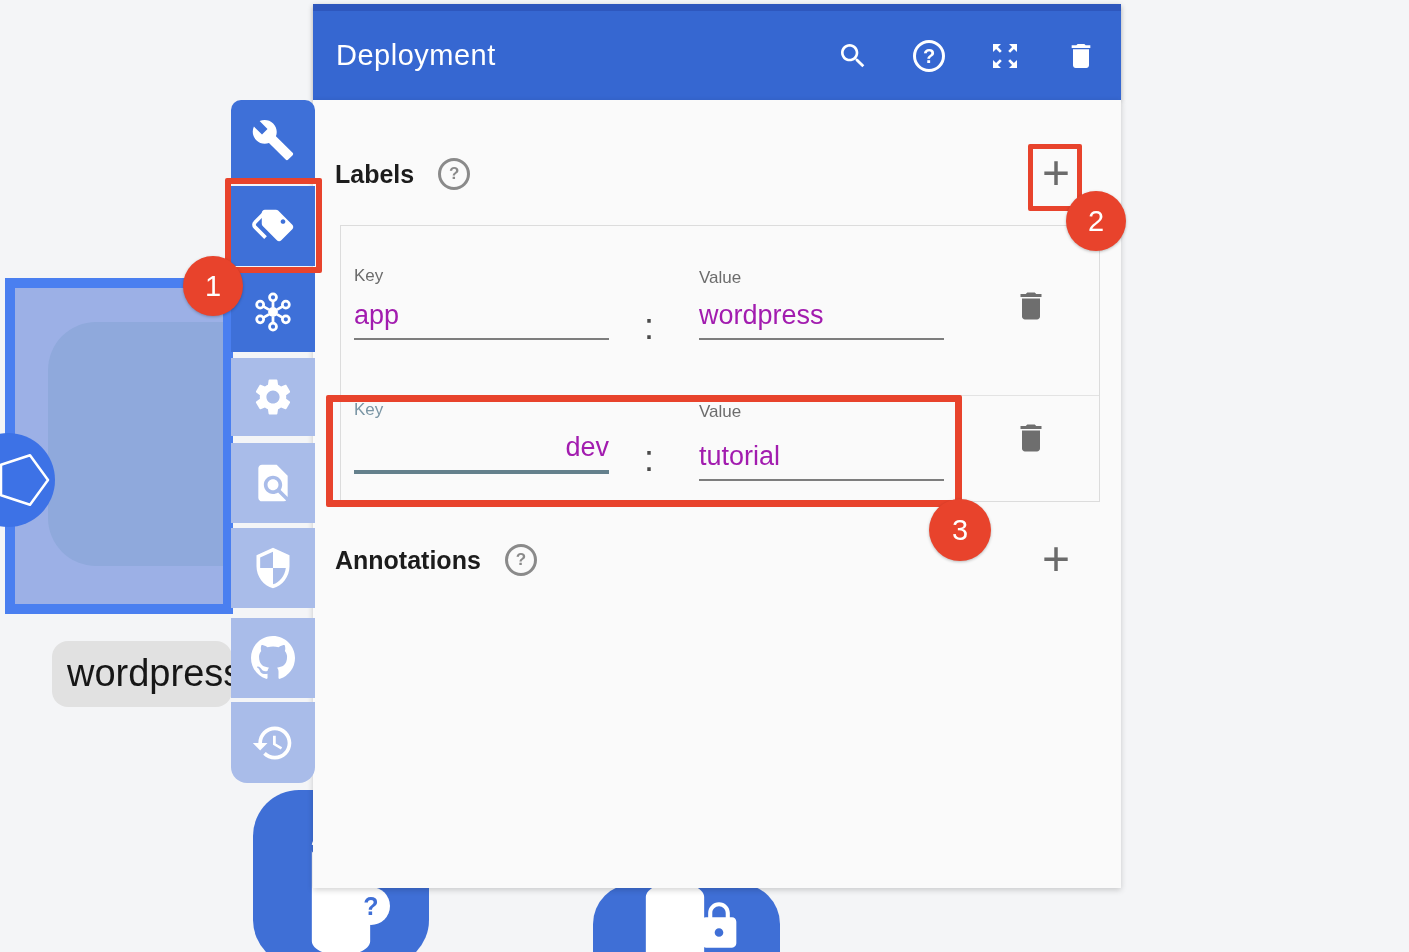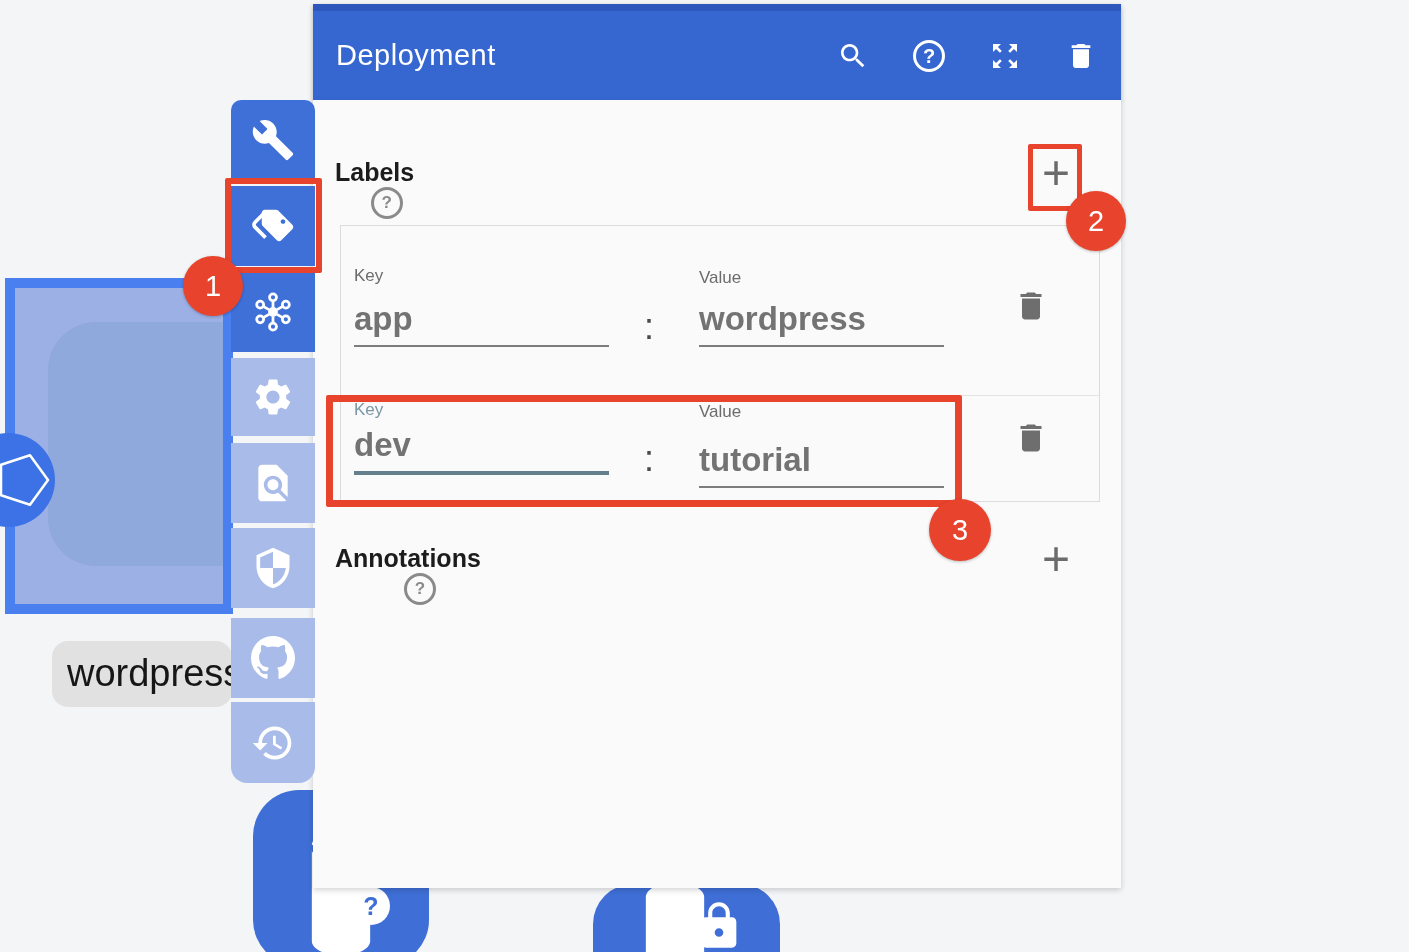--- a/index.html
+++ b/index.html
@@ -47,39 +47,39 @@
     background:#3667d1; border-top:7px solid #2e57bd;
     box-shadow:0 2px 5px rgba(0,0,0,.3); display:flex; align-items:center; }
   .panel-title { color:#fff; font-size:29px; margin-left:23px; letter-spacing:.5px; }
   .header-icons { margin-left:auto; margin-right:24px; display:flex; align-items:center; gap:44px; }
   .header-icons svg { width:32px; height:32px; display:block; }
   .hdr-help { width:32px; height:32px; border:3px solid #fff; border-radius:50%;
     color:#fff; font-weight:bold; font-size:20px; text-align:center; line-height:27px; }
 
   .panel-body { position:absolute; left:313px; top:100px; width:808px; height:788px; z-index:3;
     background:#fafafa; box-shadow:0 2px 6px rgba(0,0,0,.18); }
-  .section-head { position:absolute; left:22px; display:flex; align-items:center;flex-direction:column; }
+  .section-head { position:absolute; left:22px; display:flex; align-items:center; }
   .sec-labels { top:58px; }
   .sec-annot  { top:444px; }
   .sec-title { font-size:25px; font-weight:bold; color:#1c1c1c; }
   .sec-help { width:32px; height:32px; border:3px solid #8a8a8a; border-radius:50%;
     color:#8a8a8a; font-weight:bold; font-size:17px; text-align:center; line-height:26px;
     margin-left:24px; }
   .add-btn { position:absolute; width:46px; height:46px; color:#6b6b6b; font-size:48px;
     font-weight:300; text-align:center; line-height:42px; cursor:pointer; }
   .add-labels { left:720px; top:52px; }
   .add-annot  { left:720px; top:438px; }
 
   .rows-box { position:absolute; left:27px; top:125px; width:760px; height:277px;
     border:1px solid #dcdcdc; background:#fafafa; }
   .row-divider { position:absolute; left:0; right:0; top:169px; height:1px; background:#e3e3e3; }
   .fld-label { position:absolute; font-size:17px; color:#6c6c6c; }
   .fld-label.focused { color:#7b96a5; }
   .kv-input { position:absolute; background:transparent; border:none; outline:none;
-    font-family:inherit; font-size:33px; color:#737373; padding:0 0 7px 0;font-weight:bold; }
+    font-family:inherit; font-size:27px; color:#a21caf; padding:0 0 7px 0; }
   .kv-input.key   { left:13px;  width:255px; }
   .kv-input.value { left:358px; width:245px; }
   .u-normal { border-bottom:2px solid #7d7d7d; }
   .u-focus  { border-bottom:4px solid #64808c; }
   .colon { position:absolute; left:303px; font-size:36px; color:#4a4a4a; }
   .row-trash { position:absolute; left:672px; width:40px; height:40px; cursor:pointer; }
   .row-trash svg { width:36px; height:36px; }
 
   
   .red-box { position:absolute; border:6px solid #e8432c; z-index:6; border-radius:2px; }
@@ -221,21 +221,21 @@
     <input class="kv-input value u-normal" style="top: 74px;" value="wordpress">
     <div class="row-trash" style="top:62px;">
       <svg viewBox="0 0 24 24">
           <path fill="#6e6e6e" d="M6 19c0 1.1.9 2 2 2h8c1.1 0 2-.9 2-2V7H6v12zM19 4h-3.5l-1-1h-5l-1 1H5v2h14V4z"></path>
         </svg>
     </div>
 
     <div class="row-divider"></div>
 
     <span class="fld-label focused" style="left:13px; top:174px;">Key</span>
-    <input class="kv-input key u-focus" style="top: 200px;" value="dev">
+    <input class="kv-input key u-focus" style="top: 206px; text-align: right;" value="dev">
     <span class="colon" style="top:212px;">:</span>
     <span class="fld-label" style="left:358px; top:176px;">Value</span>
     <input class="kv-input value u-normal" style="top: 215px;" value="tutorial">
     <div class="row-trash" style="top:194px;">
       <svg viewBox="0 0 24 24">
           <path fill="#6e6e6e" d="M6 19c0 1.1.9 2 2 2h8c1.1 0 2-.9 2-2V7H6v12zM19 4h-3.5l-1-1h-5l-1 1H5v2h14V4z"></path>
         </svg>
     </div>
   </div>
 

